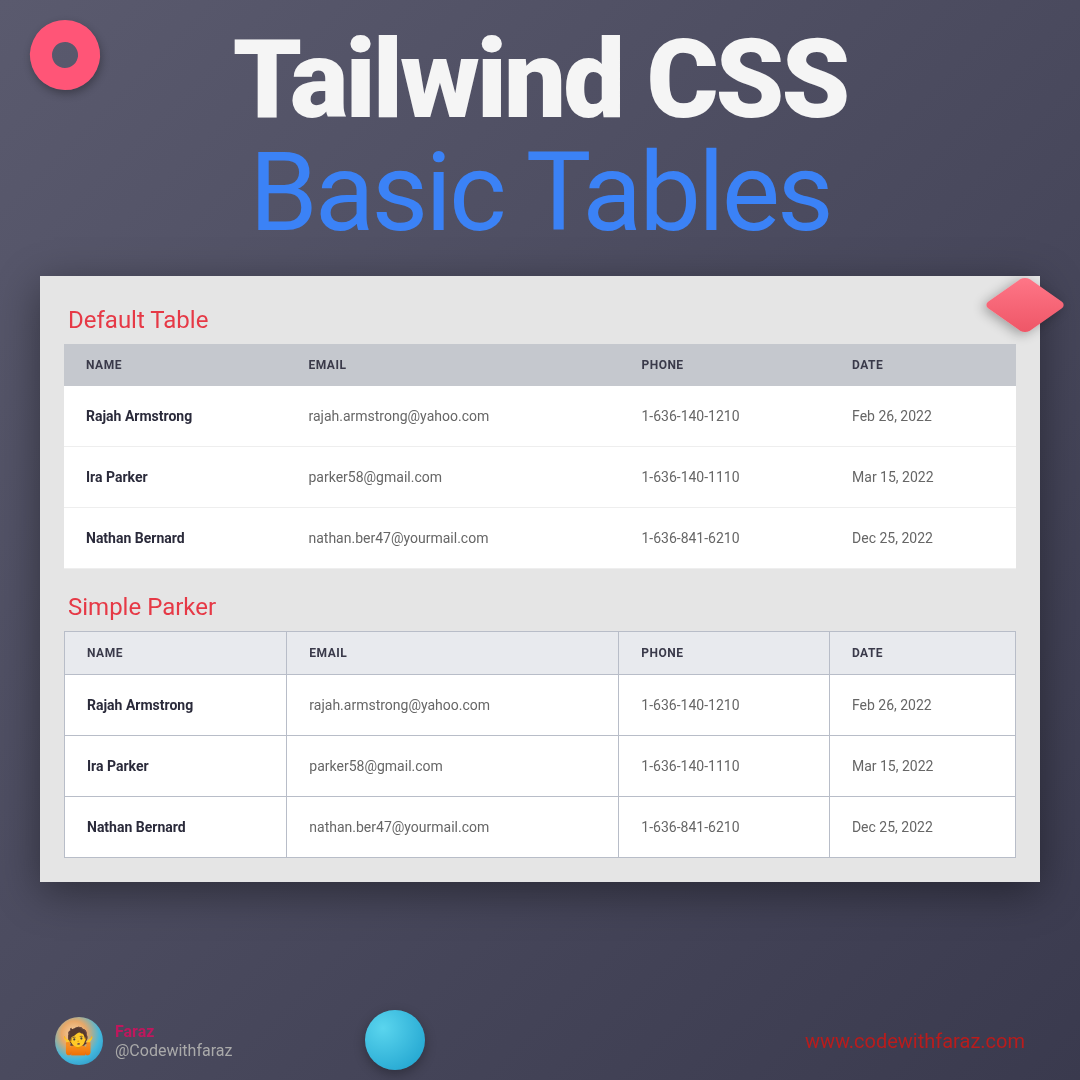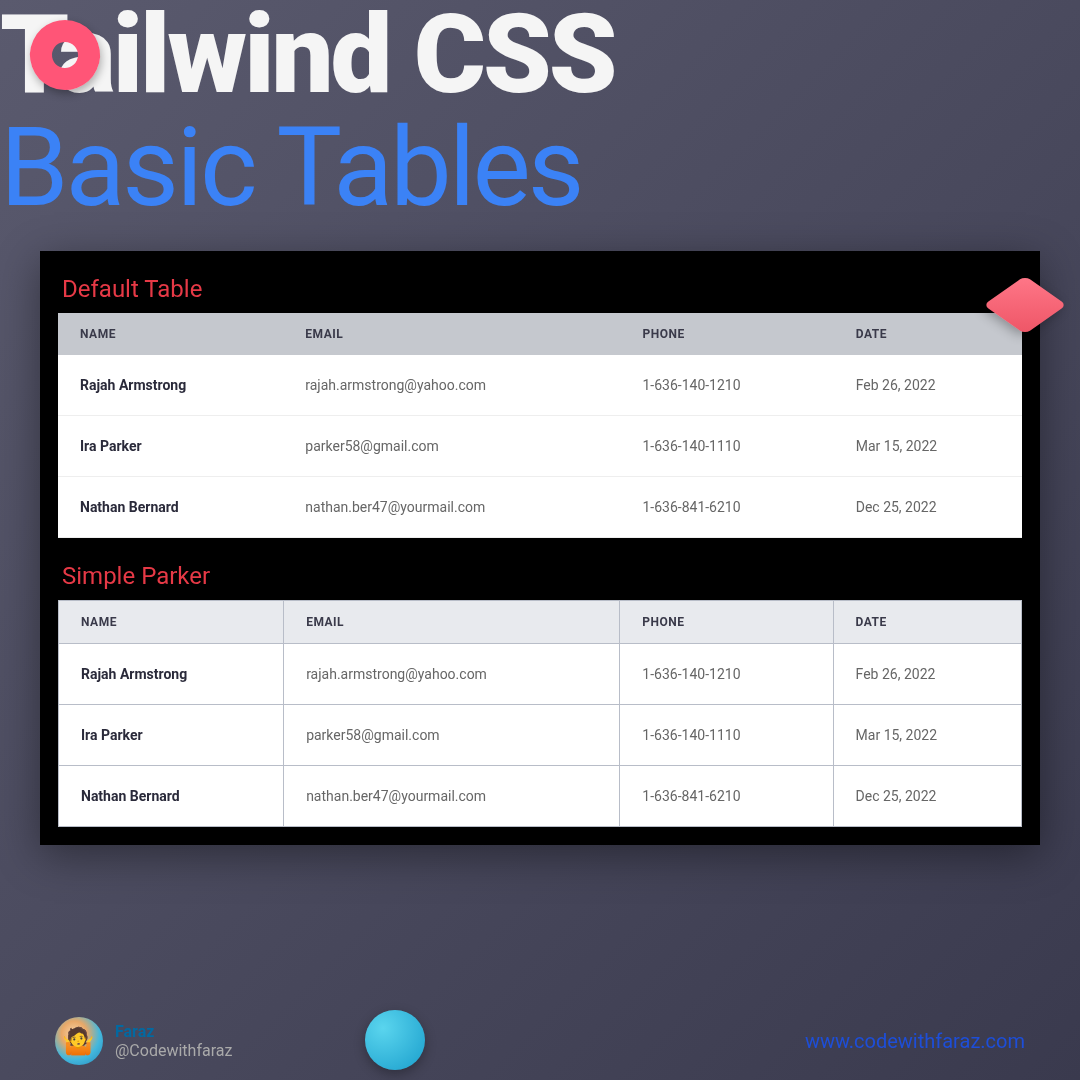--- a/index.html
+++ b/index.html
@@ -1,41 +1,41 @@
 <!DOCTYPE html>
 <html><head>
 <meta charset="utf-8">
 <style>
 *{margin:0;padding:0;box-sizing:border-box}
 body{width:1080px;height:1080px;font-family:-apple-system,BlinkMacSystemFont,"Segoe UI",Roboto,sans-serif;background:linear-gradient(135deg,#5a5a6e 0%,#4a4a5e 50%,#3a3a4e 100%);position:relative;overflow:hidden}
 .torus{position:absolute;top:20px;left:30px;width:70px;height:70px;border:22px solid #ff5577;border-radius:50%;transform:rotate(-20deg);box-shadow:0 4px 8px rgba(0,0,0,0.3)}
 .cube{position:absolute;top:280px;right:30px;width:50px;height:50px;background:linear-gradient(135deg,#ff7788,#ee5566);transform:rotate(45deg) skew(-10deg,-10deg);border-radius:6px;box-shadow:0 4px 12px rgba(0,0,0,0.3)}
 .sphere{position:absolute;bottom:10px;left:365px;width:60px;height:60px;border-radius:50%;background:radial-gradient(circle at 30% 30%,#5ad5ee,#1a9ecc);box-shadow:0 4px 12px rgba(0,0,0,0.3)}
-.title{}
+.title{text-align:center;padding-top:25px}
 .title-1{font-size:110px;font-weight:900;color:#f5f5f5;letter-spacing:-3px;line-height:1}
 .title-2{font-size:110px;font-weight:400;color:#3b82f6;letter-spacing:-3px;line-height:1.05}
-.card{background:#000000;margin:25px 40px 16px;padding:18px;box-shadow:0 10px 40px rgba(0,0,0,0.4)}
+.card{background:#e5e5e5;margin:25px 40px 16px;padding:24px;box-shadow:0 10px 40px rgba(0,0,0,0.4)}
 .section-title{color:#e63946;font-size:24px;font-weight:400;margin:6px 0 10px 4px}
 table{width:100%;background:#fff;border-collapse:collapse;font-size:14px}
 .default-table{margin-bottom:24px}
 .default-table thead{background:#c5c8ce}
 .default-table th{text-align:left;padding:14px 22px;font-weight:700;color:#3a3a4a;font-size:12px;letter-spacing:0.5px}
 .default-table td{padding:22px;border-bottom:1px solid #eee;color:#666}
 .default-table td.name{font-weight:700;color:#2a2a3a}
 .simple-table{border:1px solid #b8bdc8}
 .simple-table thead{background:#e8eaee}
 .simple-table th{text-align:left;padding:14px 22px;font-weight:700;color:#3a3a4a;font-size:12px;letter-spacing:0.5px;border:1px solid #b8bdc8}
 .simple-table td{padding:22px;border:1px solid #b8bdc8;color:#666}
 .simple-table td.name{font-weight:700;color:#2a2a3a}
 .footer{position:absolute;bottom:15px;left:0;right:0;display:flex;justify-content:space-between;align-items:center;padding:0 55px}
 .author{display:flex;align-items:center;gap:12px}
 .avatar{width:48px;height:48px;border-radius:50%;background:radial-gradient(circle at 40% 35%,#f8d4a8 0%,#e8a868 30%,#44b8dd 60%,#2288bb 100%);display:flex;align-items:center;justify-content:center;font-size:26px}
-.author-name{color:#0369a1;font-weight:700;font-size:16px}
+.author-name{color:#be185d;font-weight:700;font-size:16px}
 .author-handle{color:#aaa;font-size:16px}
-.website{color:#1d4ed8;font-size:20px}
+.website{color:#b91c1c;font-size:20px}
 </style>
 </head>
 <body>
 
 <div class="torus"></div>
 <div class="cube"></div>
 <div class="sphere"></div>
 
 <div class="title">
   <div class="title-1">Tailwind CSS</div>

